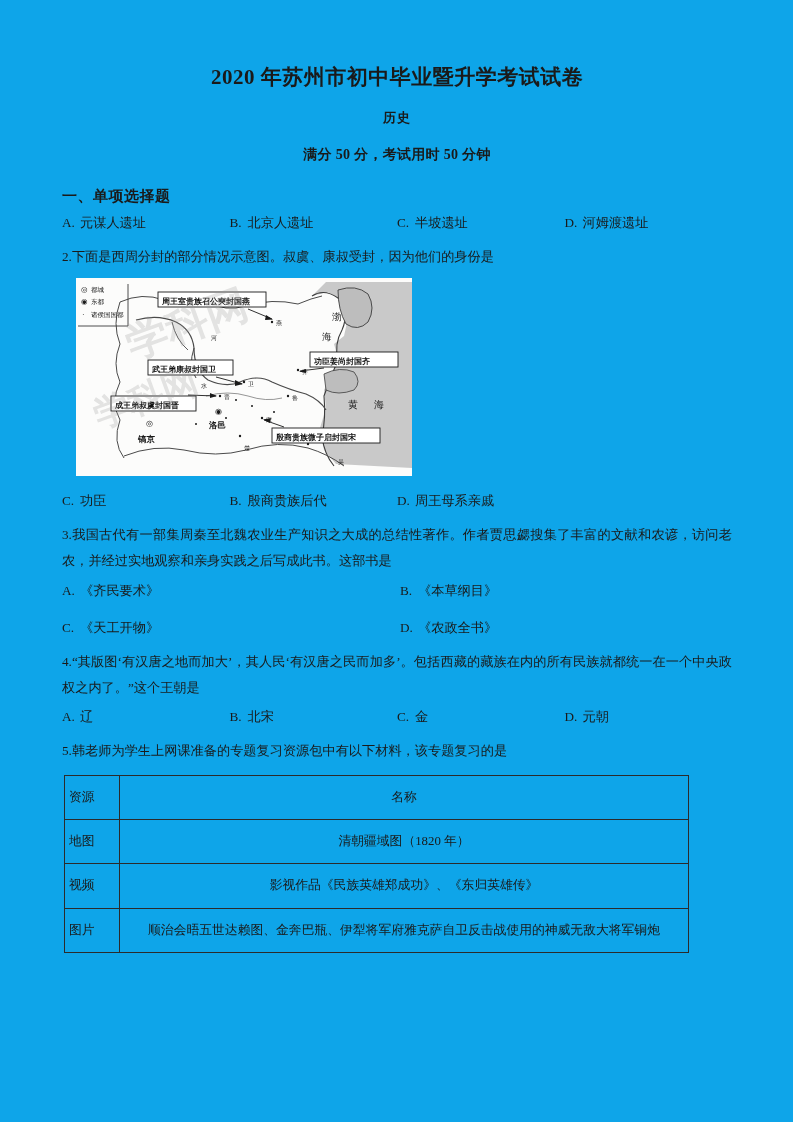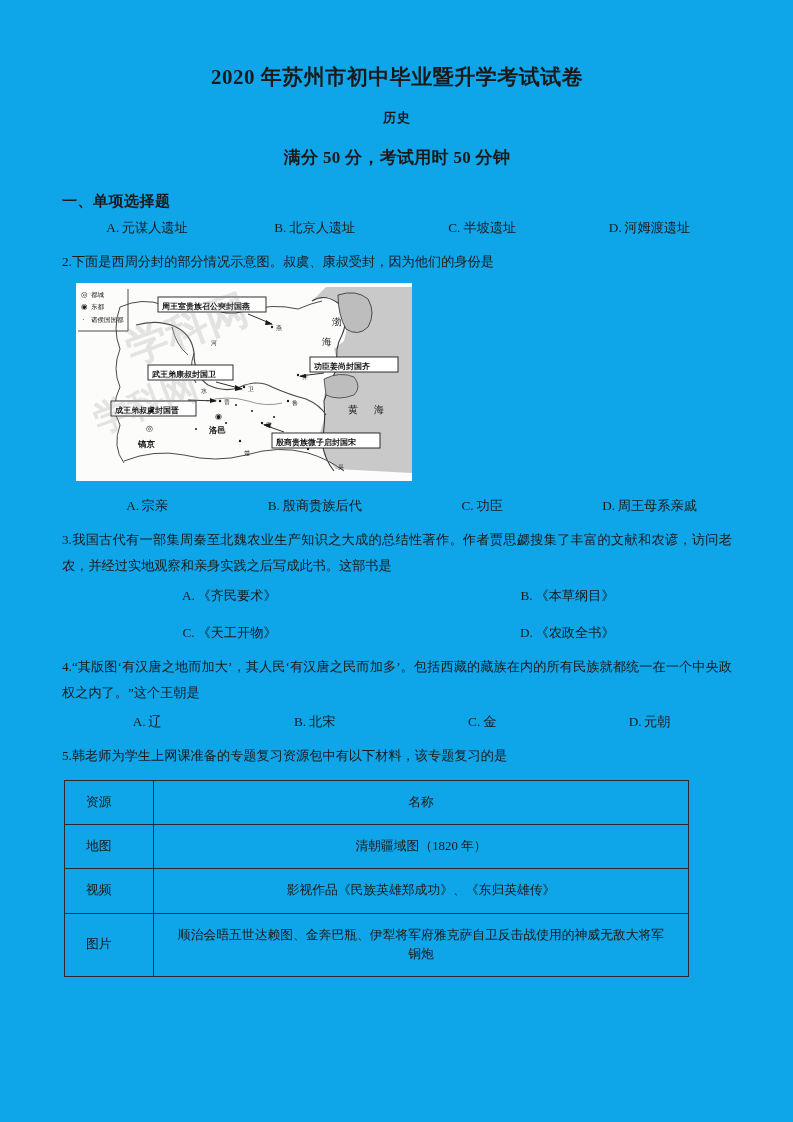--- a/index.html
+++ b/index.html
@@ -39,21 +39,21 @@
   }
   .doc-subject {
     text-align: center;
     font-size: 13px;
     font-weight: bold;
     margin-top: 18px;
     letter-spacing: 1px;
   }
   .doc-meta {
     text-align: center;
-    font-size: 17px;
+    font-size: 14px;
     font-weight: bold;
     margin-top: 19px;
     letter-spacing: 0.3px;
   }
 
   
   .section-heading {
     font-size: 15px;
     font-weight: bold;
     margin-top: 23px;
@@ -73,21 +73,20 @@
   .options {
     display: flex;
     font-size: 13.2px;
     line-height: 1.9;
     margin-top: 4px;
   }
   .options.cols-4 .opt { width: 25%; }
   .options.cols-2 .opt { width: 50%; }
   .opt {
     white-space: nowrap;
-    text-align: center;
   }
   .opt .lbl {
     display: inline-block;
     min-width: 18px;
   }
   .options.cols-2 .opt:nth-child(2) {
     padding-left: 6px;
   }
   .options-group { margin-top: 4px; }
   .options-group .options { margin-top: 0; }
@@ -118,21 +117,21 @@
   
   .res-table {
     border-collapse: collapse;
     width: 625px;
     margin-top: 11px;
     margin-left: 2px;
     font-size: 12.8px;
   }
   .res-table td {
     border: 1px solid #2b2b2b;
-    padding: 12px 21px;
+    padding: 12px 4px;
     vertical-align: middle;
     line-height: 1.5;
   }
   .res-table td.col-type {
     width: 46px;
     text-align: left;
     white-space: nowrap;
   }
   .res-table td.col-name {
     text-align: center;
@@ -276,27 +275,24 @@
           </g>
         </svg>
 
         <span class="wm" style="left:48px; top:18px; transform:rotate(-20deg);">学科网</span>
         <span class="wm" style="left:16px; top:96px; transform:rotate(-20deg); font-size:36px;">学科网</span>
       </div>
     </div>
 
     <div class="options cols-4" style="margin-top:12px;">
       <div class="opt">
-        <span class="lbl">A.</span><span>宗亲</span>
+        <span class="lbl">C.</span><span>功臣</span>
       </div>
       <div class="opt">
         <span class="lbl">B.</span><span>殷商贵族后代</span>
-      </div>
-      <div class="opt">
-        <span class="lbl">C.</span><span>功臣</span>
       </div>
       <div class="opt">
         <span class="lbl">D.</span><span>周王母系亲戚</span>
       </div>
     </div>
 
     <div class="question">3.我国古代有一部集周秦至北魏农业生产知识之大成的总结性著作。作者贾思勰搜集了丰富的文献和农谚，访问老农，并经过实地观察和亲身实践之后写成此书。这部书是</div>
     <div class="options-group">
       <div class="options cols-2">
         <div class="opt">

